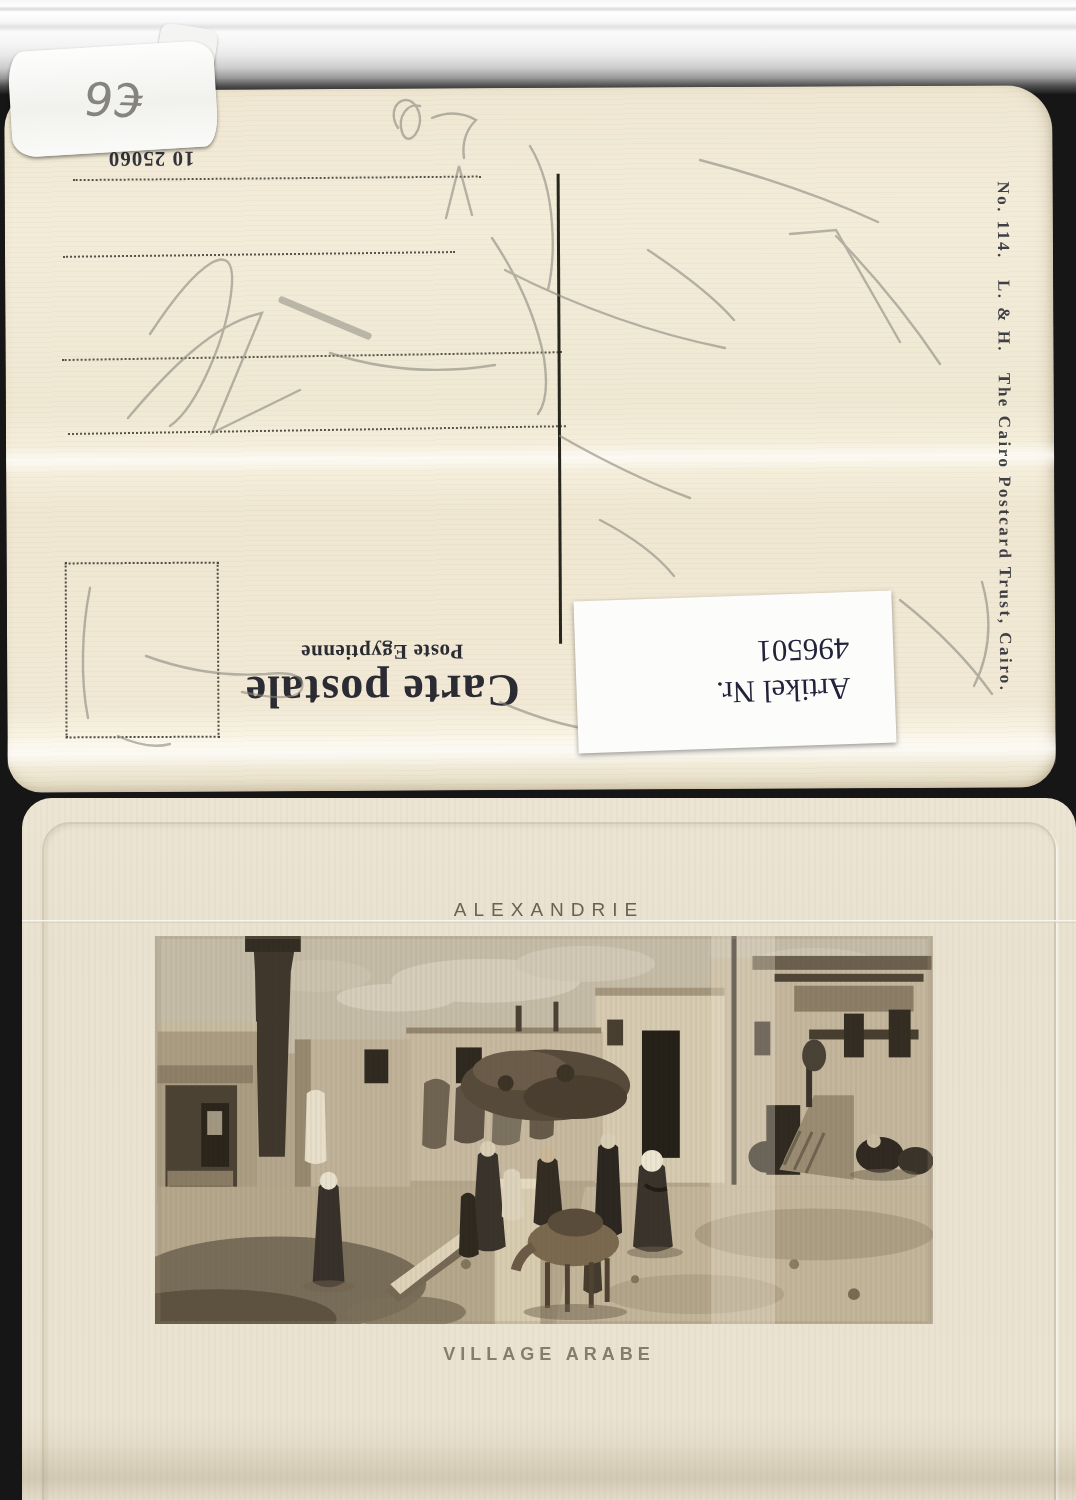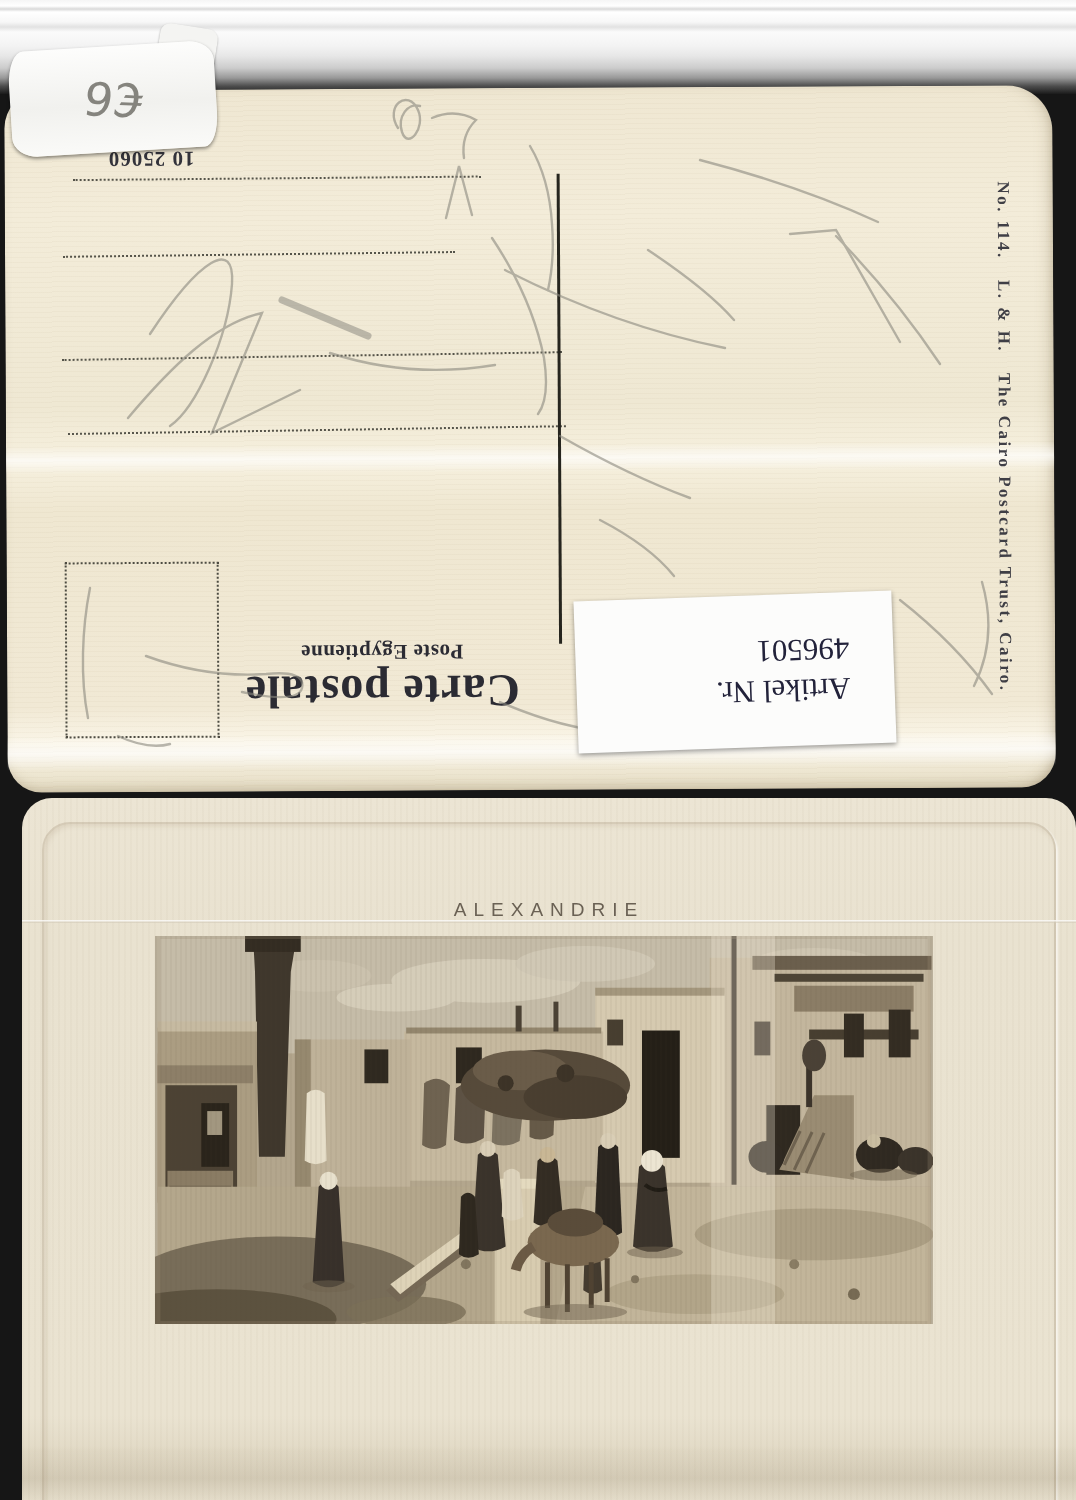--- a/index.html
+++ b/index.html
@@ -326,16 +326,17 @@
           <ellipse cx="500" cy="318" rx="28" ry="6" fill="#6f6450"></ellipse>
           <ellipse cx="730" cy="240" rx="34" ry="6" fill="#6f6450"></ellipse>
         </g>
 
         <rect x="0" y="0" width="777" height="390" fill="none" stroke="#9a8d74" stroke-width="6" opacity="0.25"></rect>
       </svg>
       <div class="photo-band"></div>
       <div class="photo-grain"></div>
     </div>
 
+    <div class="front-caption">VILLAGE ARABE</div>
     <div class="front-bottom-shade"></div>
   </div>
 
 </div>
 
 </body></html>

